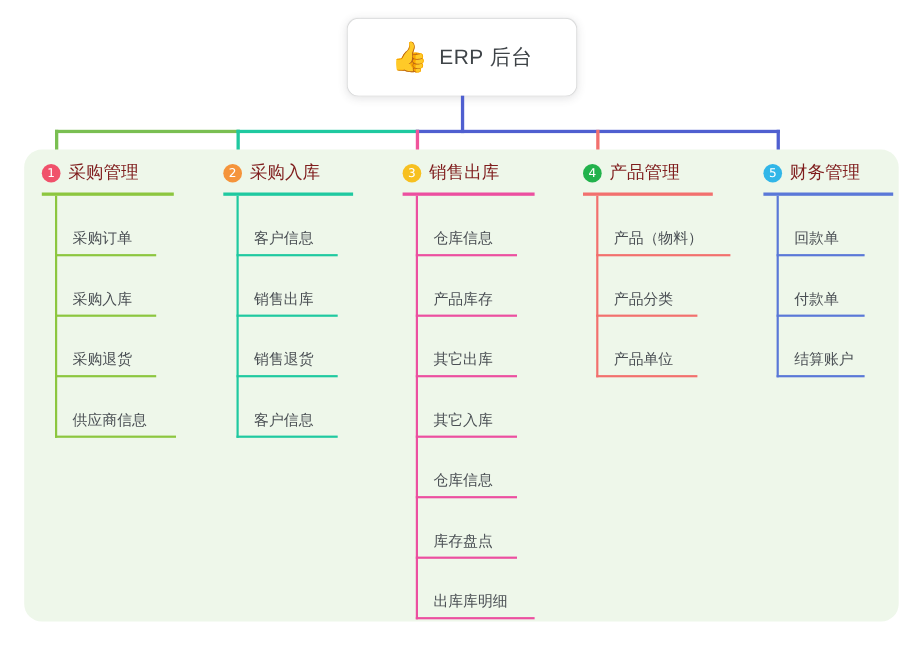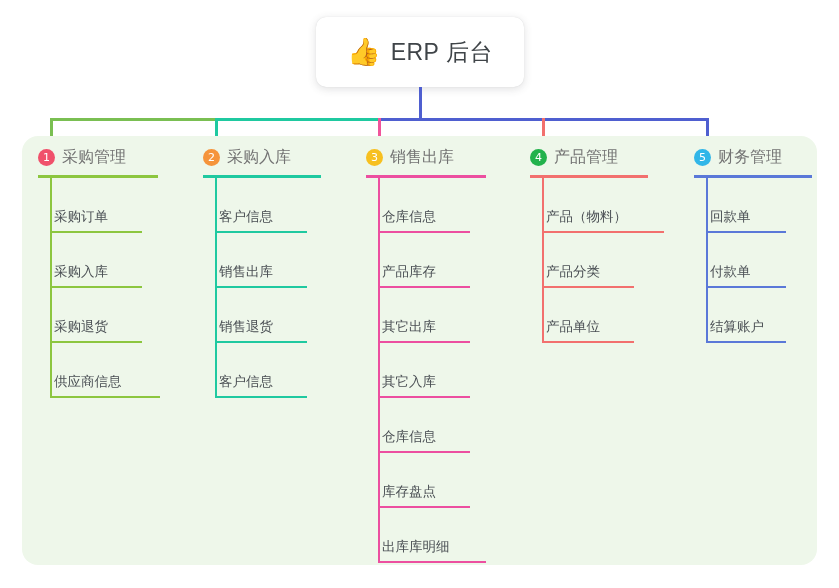--- a/index.html
+++ b/index.html
@@ -33,21 +33,21 @@
     gap: 10px;
     box-sizing: border-box;
   }
   #root-card .thumb {
     font-size: 27px;
     line-height: 1;
     color: #F2C14B;
     display: inline-block;
   }
   #root-card .root-text {
-    font-size: 23px;
+    font-size: 19px;
     letter-spacing: 0.5px;
     color: #3f4448;
     white-space: nowrap;
   }
 
   
   .hbar {
     position: absolute;
     height: 3px;
   }
@@ -85,21 +85,21 @@
     border-radius: 50%;
     color: #ffffff;
     font-size: 11px;
     line-height: 17px;
     text-align: center;
     font-family: "DejaVu Sans", sans-serif;
     flex: 0 0 auto;
   }
   .col-title {
     font-size: 16px;
-    color: #737373;
+    color: #7f1d1d;
   }
   .head-rule {
     height: 3px;
     margin-top: 7px;
   }
 
   
   .branch {
     position: relative;
     margin-top: 0px;
@@ -110,21 +110,21 @@
     top: 0;
     width: 2px;
   }
   .leaf {
     position: relative;
     height: 55px;
     box-sizing: border-box;
   }
   .leaf-label {
     position: absolute;
-    left: 16px;
+    left: 28px;
     bottom: 7px;
     font-size: 13.5px;
     color: #4a4f54;
     white-space: nowrap;
   }
   .leaf-rule {
     position: absolute;
     left: 12px;
     bottom: 0;
     height: 2px;

